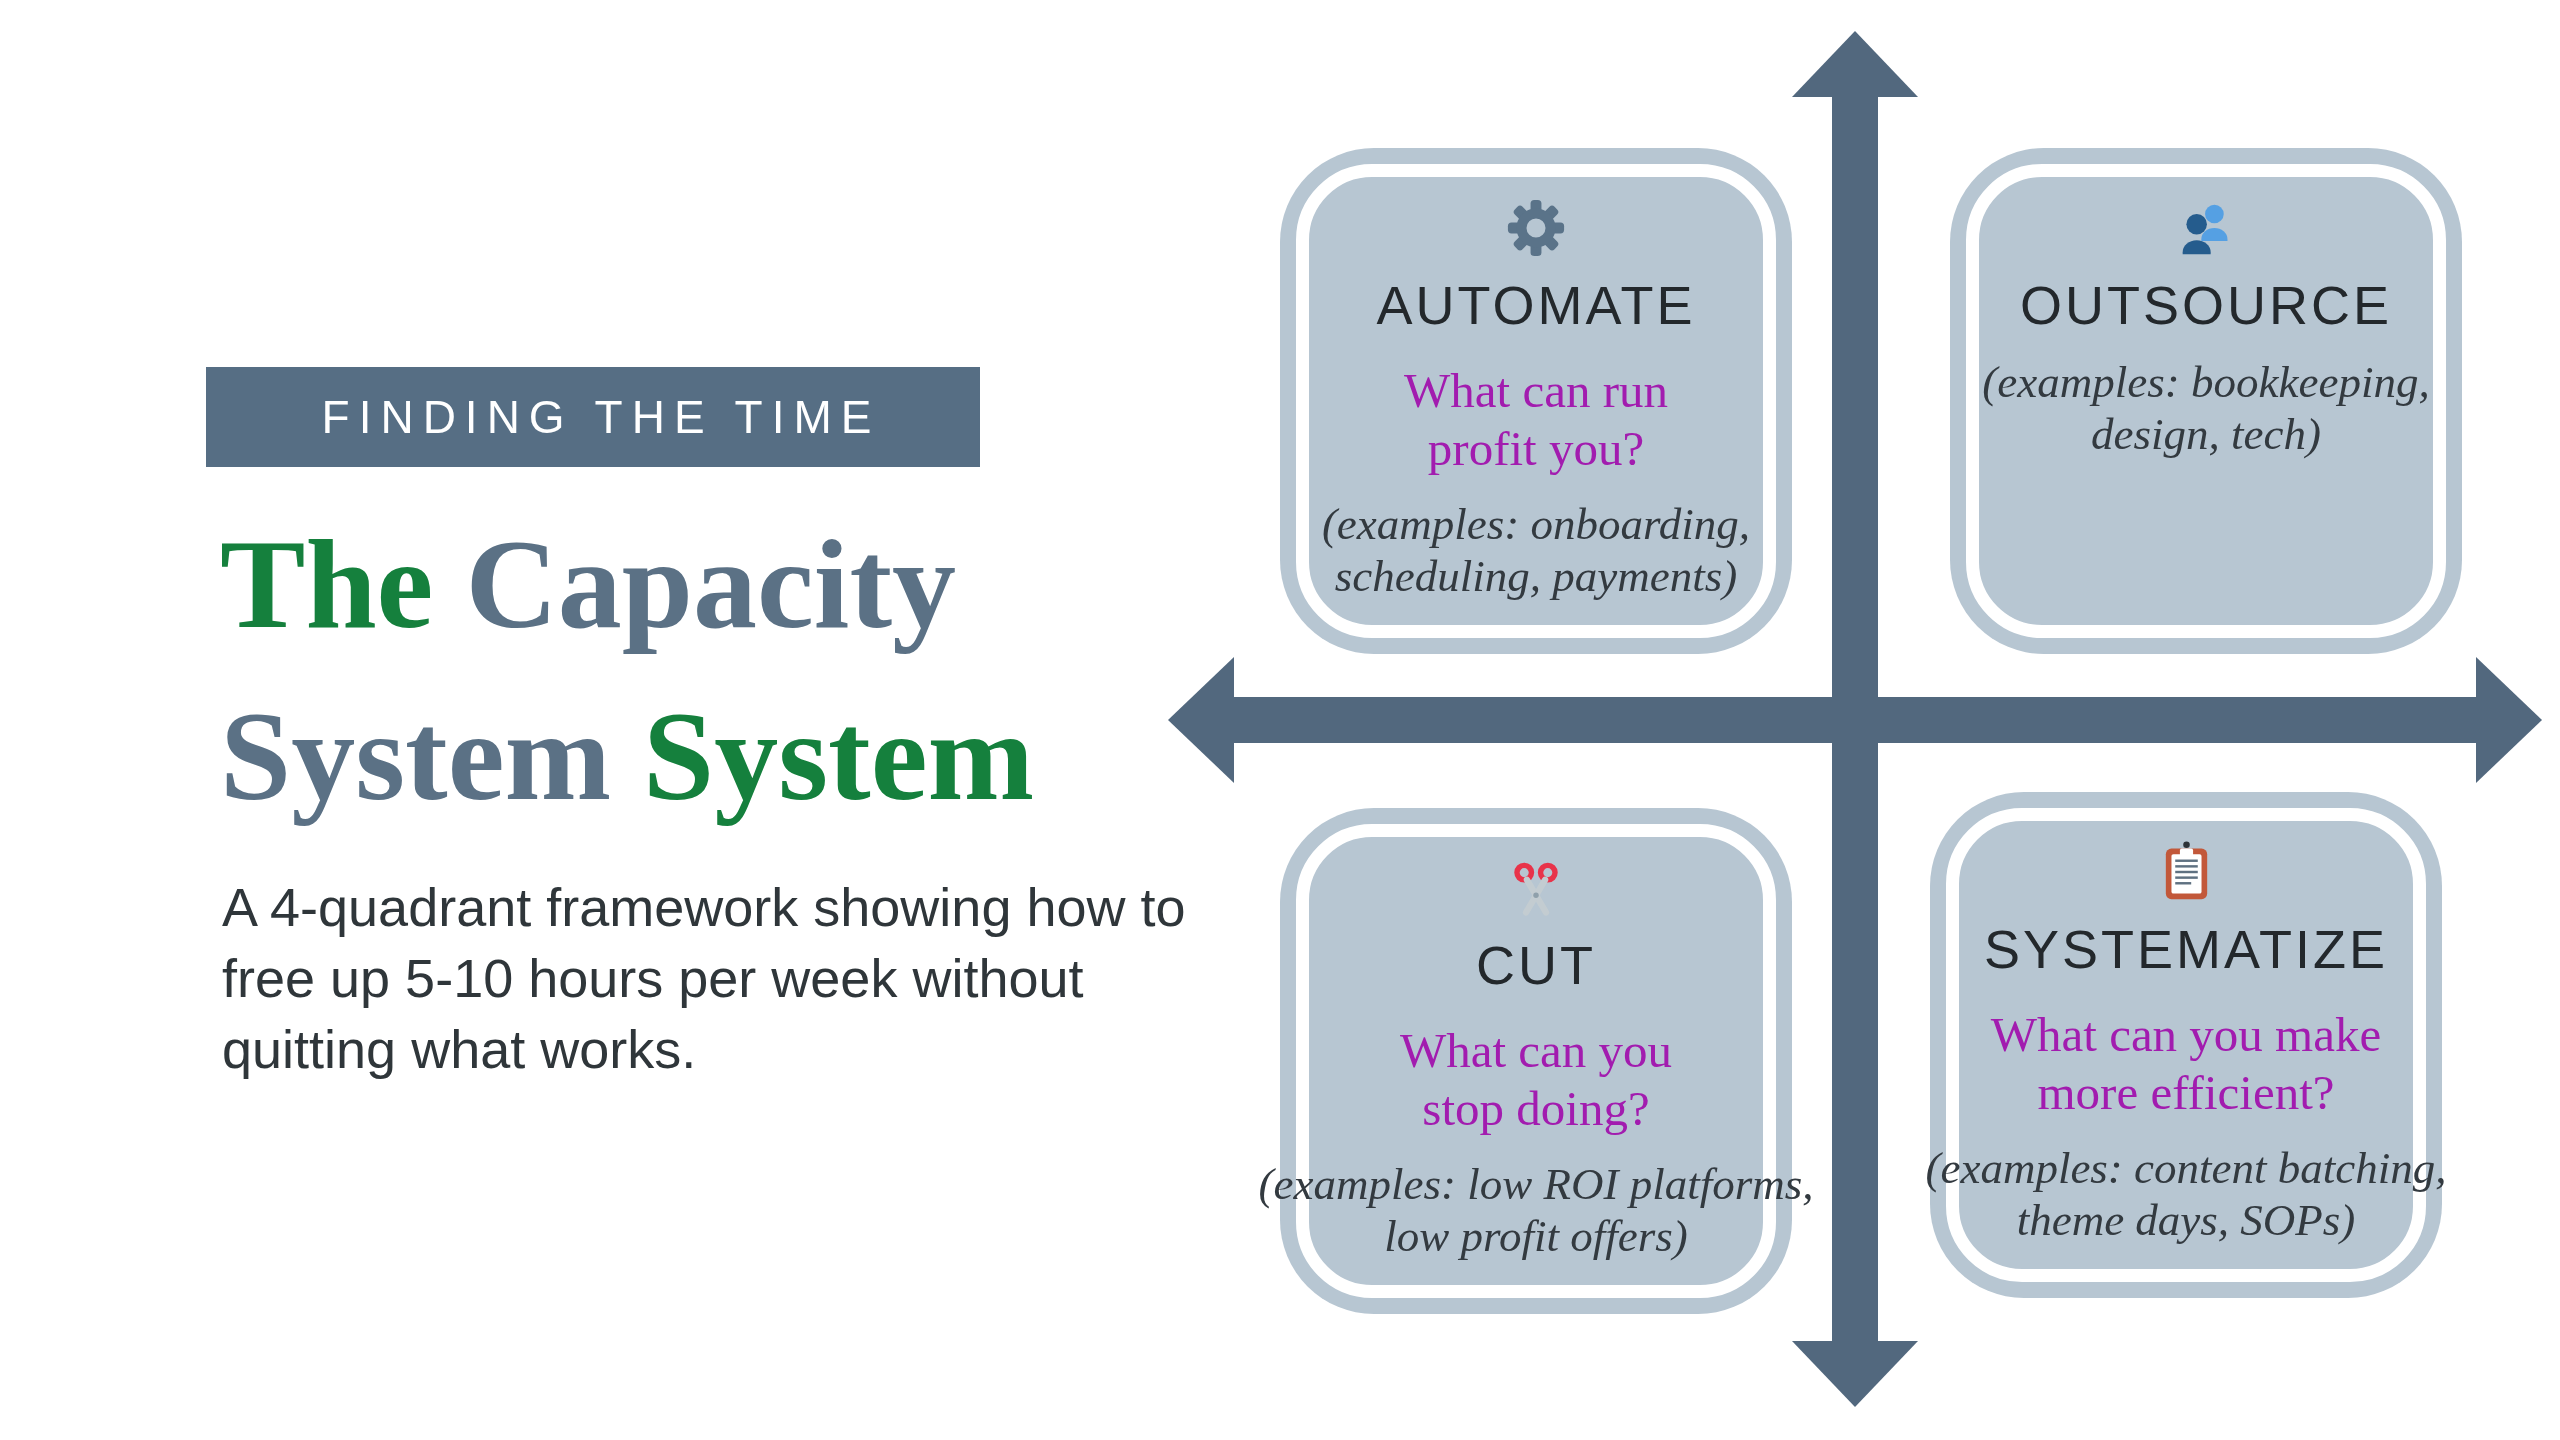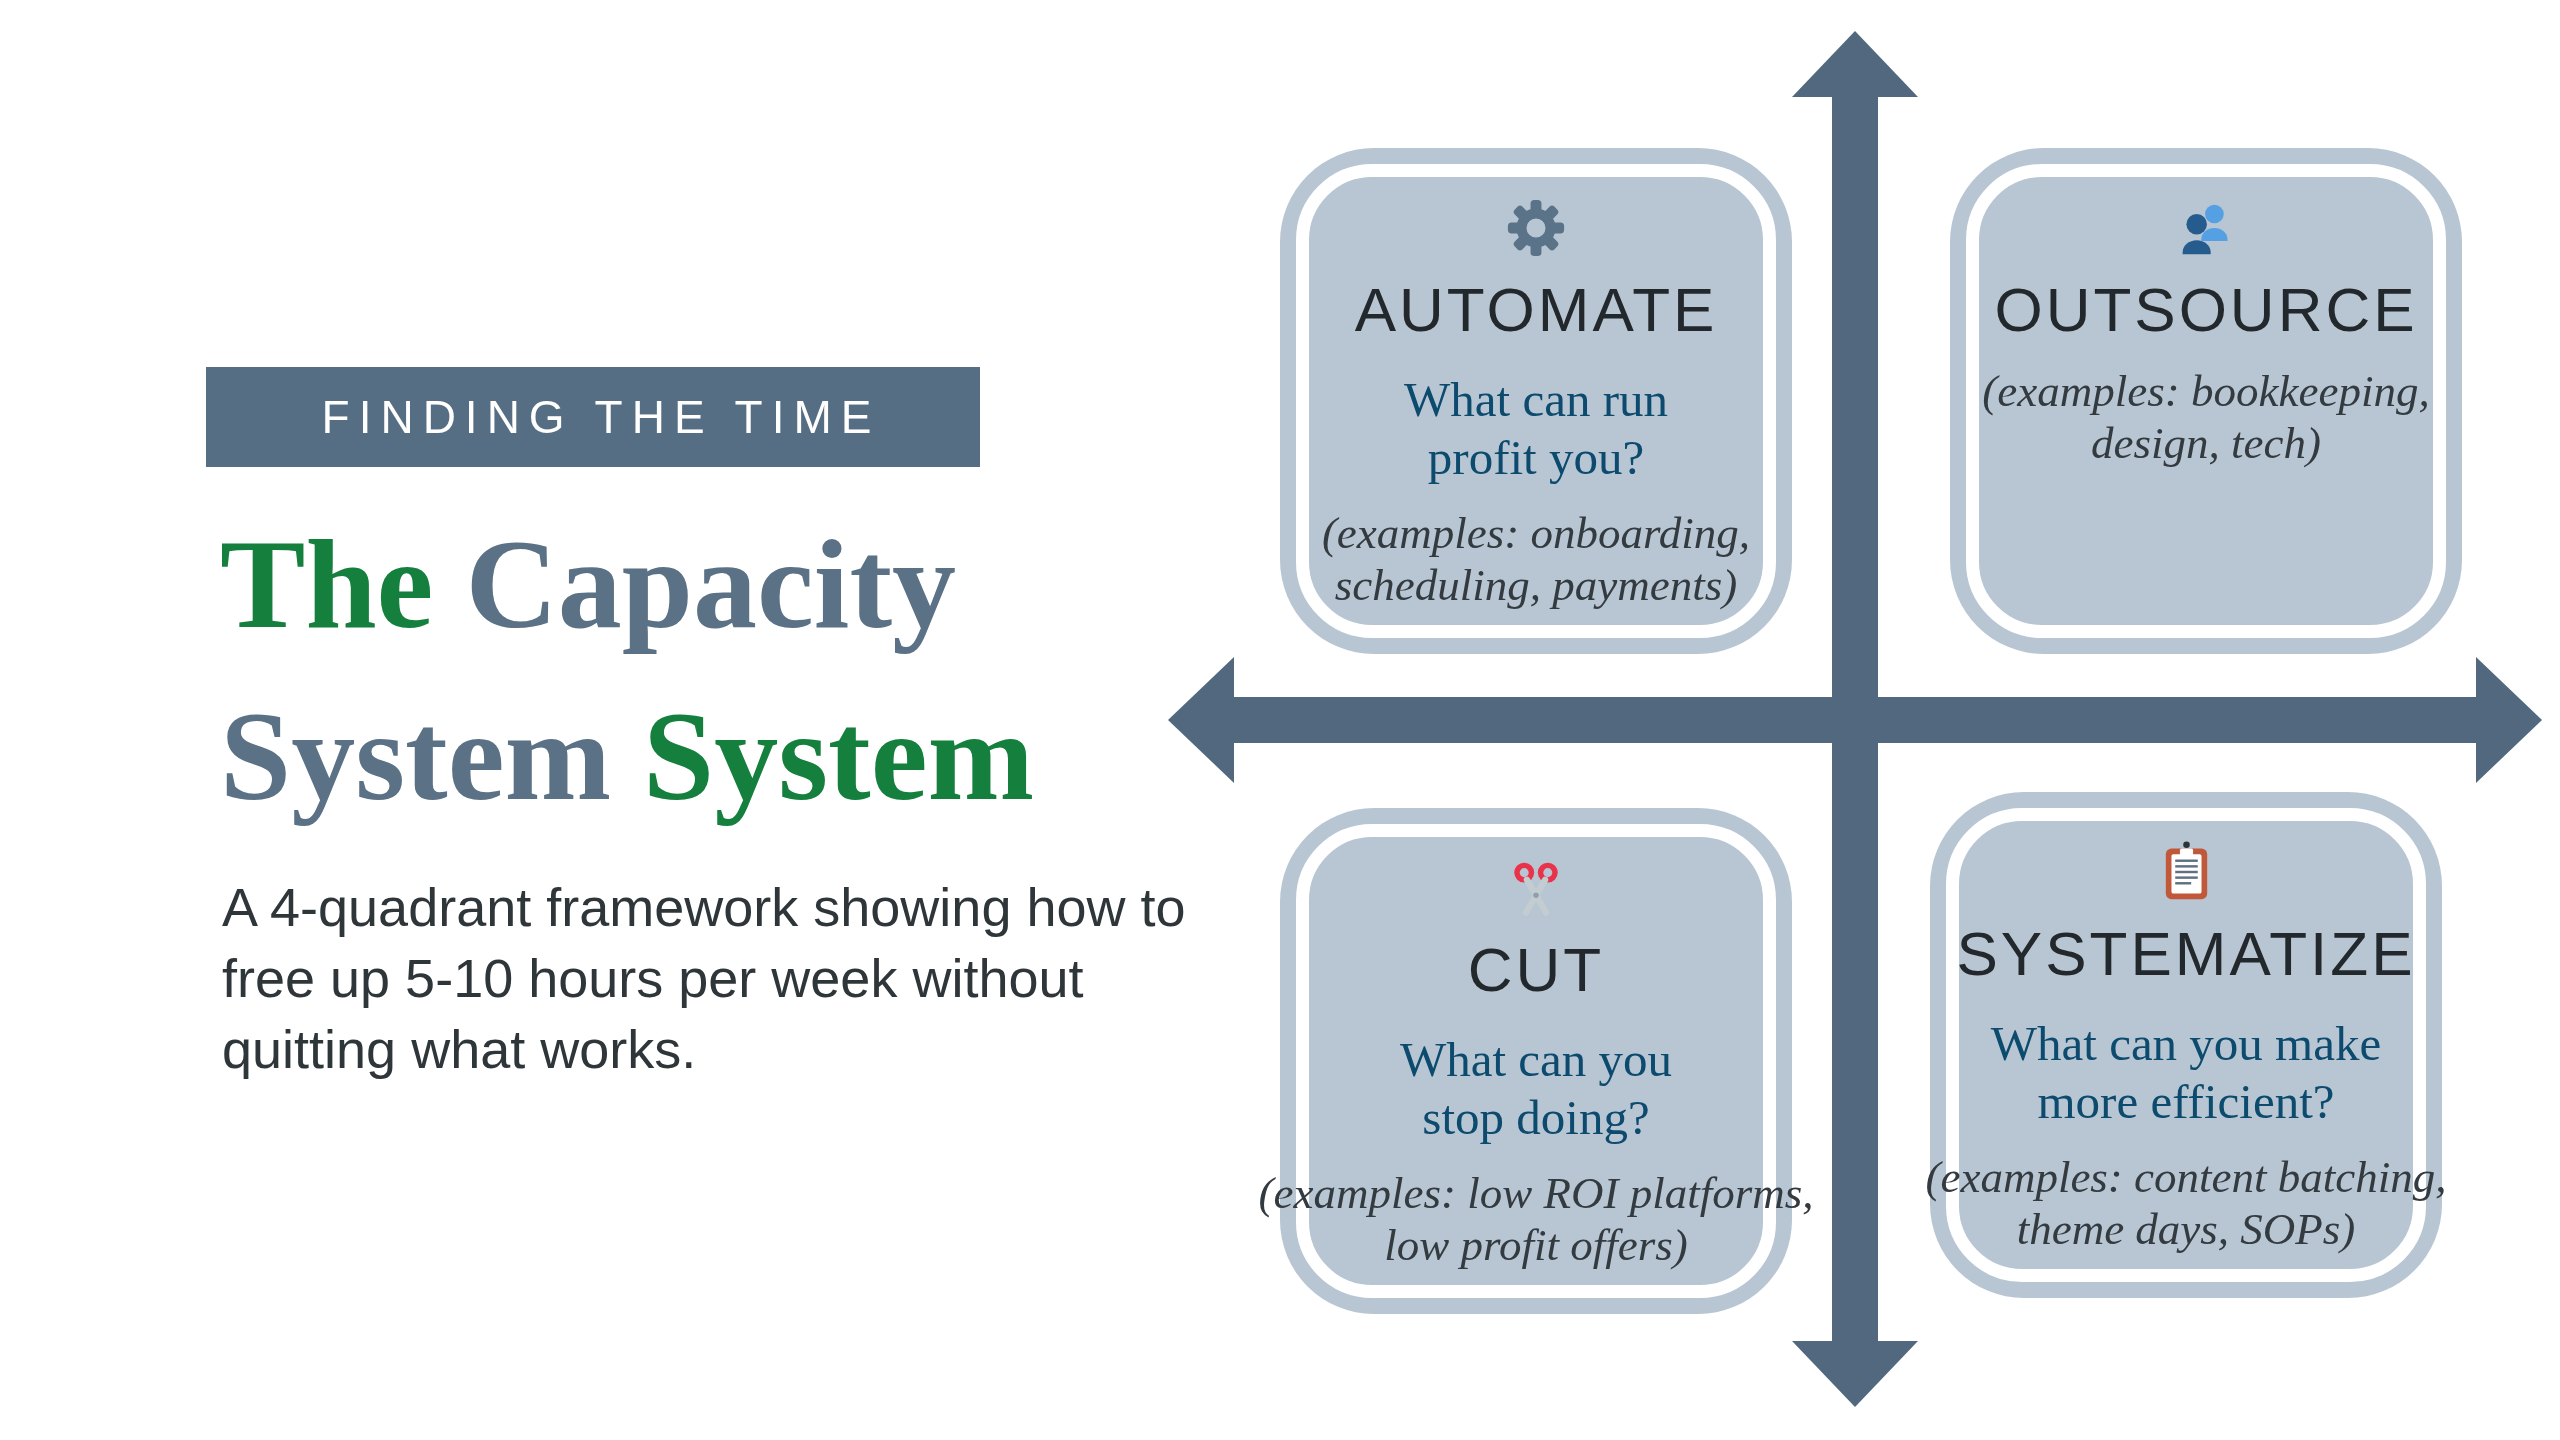--- a/index.html
+++ b/index.html
@@ -53,25 +53,25 @@
   .q-outsource{left:1950px;top:148px;}
   .q-cut{left:1280px;top:808px;}
   .q-systematize{left:1930px;top:792px;}
 
   .card .content{
     position:absolute;inset:0;display:flex;flex-direction:column;
     align-items:center;padding-top:50px;
   }
   .card .icon{height:60px;display:flex;align-items:center;justify-content:center;}
   .card .q-title{
-    margin-top:16px;color:#23282c;font-size:62px;letter-spacing:3px;
+    margin-top:16px;color:#23282c;font-size:54px;letter-spacing:3px;
     font-weight:400;white-space:nowrap;
   }
   .card .question{
-    margin-top:26px;color:#0c4a6e;text-align:center;
+    margin-top:26px;color:#a21caf;text-align:center;
     font-family:"Liberation Serif", serif;font-size:49px;line-height:58px;
     white-space:nowrap;
   }
   .card .examples{
     margin-top:20px;color:#333a40;text-align:center;
     font-family:"Liberation Serif", serif;font-style:italic;
     font-size:45px;line-height:52px;white-space:nowrap;
   }
 </style>
 </head>

